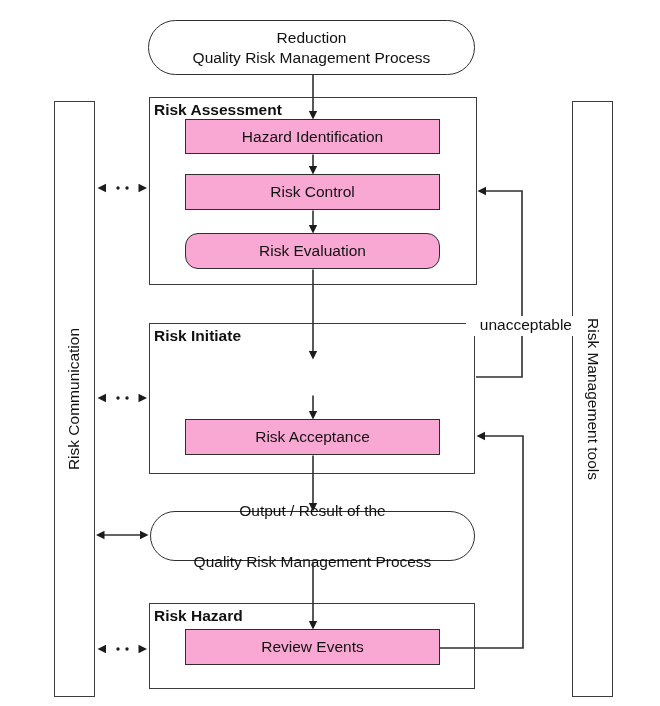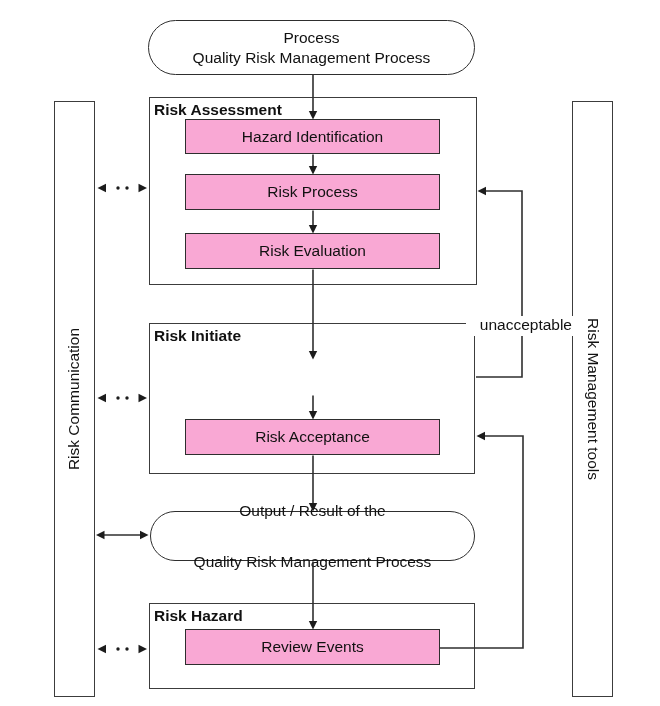--- a/index.html
+++ b/index.html
@@ -89,21 +89,21 @@
     border: 1.6px solid #2e2e2e;
     background: #f9a8d4;
     z-index: 1;
     display: flex;
     align-items: center;
     justify-content: center;
     font-size: 15.5px;
   }
   .step.hazard     { top: 119px; height: 35px; }
   .step.analysis   { top: 174px; }
-  .step.evaluation { top: 233px; }
+  .step.evaluation { top: 233px; border-radius: 13px; }
   .step.reduction  { top: 359px; }
   .step.acceptance { top: 419px; }
   .step.reviewev   { top: 629px; }
 
   .annotation {
     position: absolute;
     left: 466px;
     top: 288px;
     width: 105px;
     text-align: right;
@@ -188,29 +188,29 @@
 
   <div class="vbar left">
     <span class="vtext rot-ccw">Risk Communication</span>
   </div>
 
   <div class="vbar right">
     <span class="vtext rot-cw">Risk Management tools</span>
   </div>
 
   <div class="stadium start">
-    <div>Process</div>
+    <div>Reduction</div>
     <div>Quality Risk Management Process</div>
   </div>
 
   <div class="group assessment">
     <span class="group-label">Risk Assessment</span>
   </div>
   <div class="step hazard">Hazard Identification</div>
-  <div class="step analysis">Risk Process</div>
+  <div class="step analysis">Risk Control</div>
   <div class="step evaluation">Risk Evaluation</div>
 
   <div class="group control">
     <span class="group-label">Risk Initiate</span>
   </div>
   <div class="step acceptance">Risk Acceptance</div>
 
   <div class="stadium output">
     <div>Output / Result of the</div>
     <div>Quality Risk Management Process</div>

